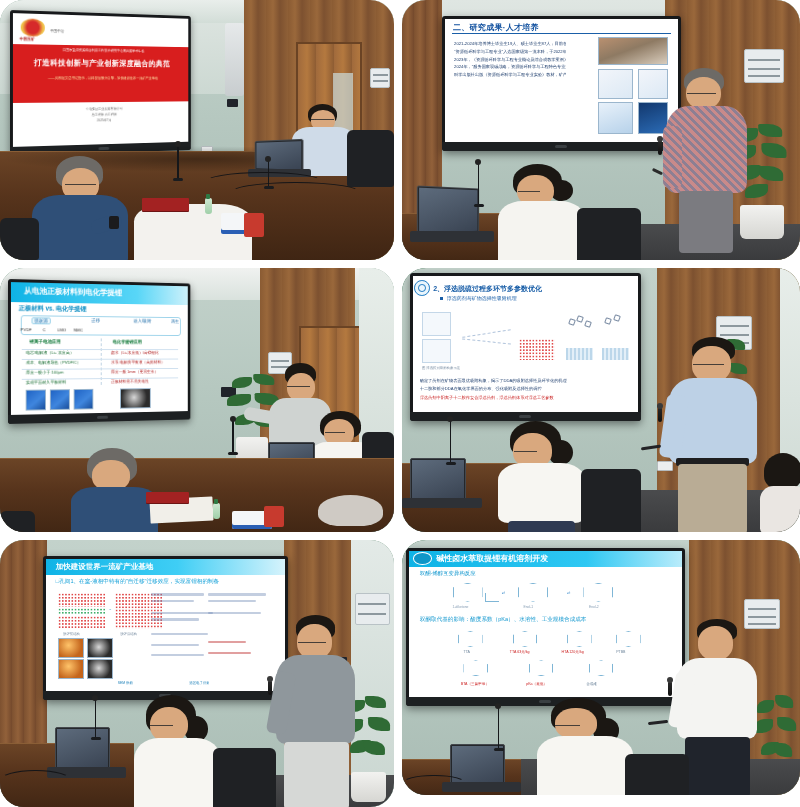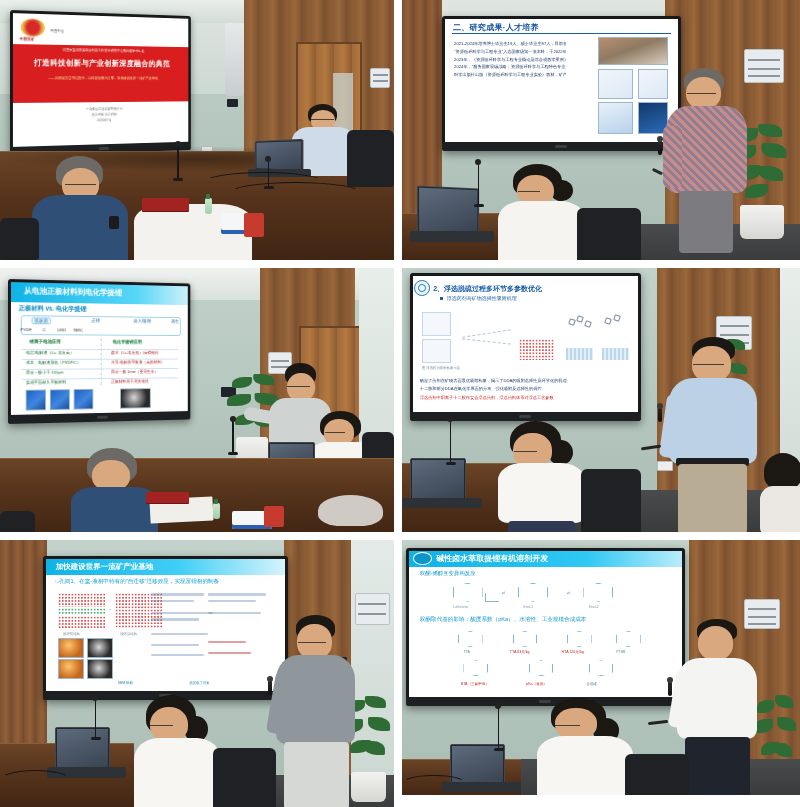--- a/index.html
+++ b/index.html
@@ -20,21 +20,21 @@
   .cell { position: relative; overflow: hidden; }
   .cell.c0 { padding: 0 4px 4px 0; }
   .cell.c1 { padding: 0 0 4px 4px; }
   .cell.c2 { padding: 4px 4px 4px 0; }
   .cell.c3 { padding: 4px 0 4px 4px; }
   .cell.c4 { padding: 4px 4px 0 0; }
   .cell.c5 { padding: 4px 0 12px 4px; }
 
   .photo {
     position: relative; width: 100%; height: 100%;
-    overflow: hidden; background:#14532d;
+    overflow: hidden; background:#14532d;border-radius:24px;
   }
 
   
   .wall {
     position:absolute; inset:0;
     background: linear-gradient(180deg,#c3d2cb 0%, #b6c8c0 45%, #a9bcb4 100%);
   }
   .wall-upper {
     position:absolute; left:0; right:0; top:0; height:36%;
     background: linear-gradient(180deg,#dfe6e2 0%, #ccd8d2 100%);

